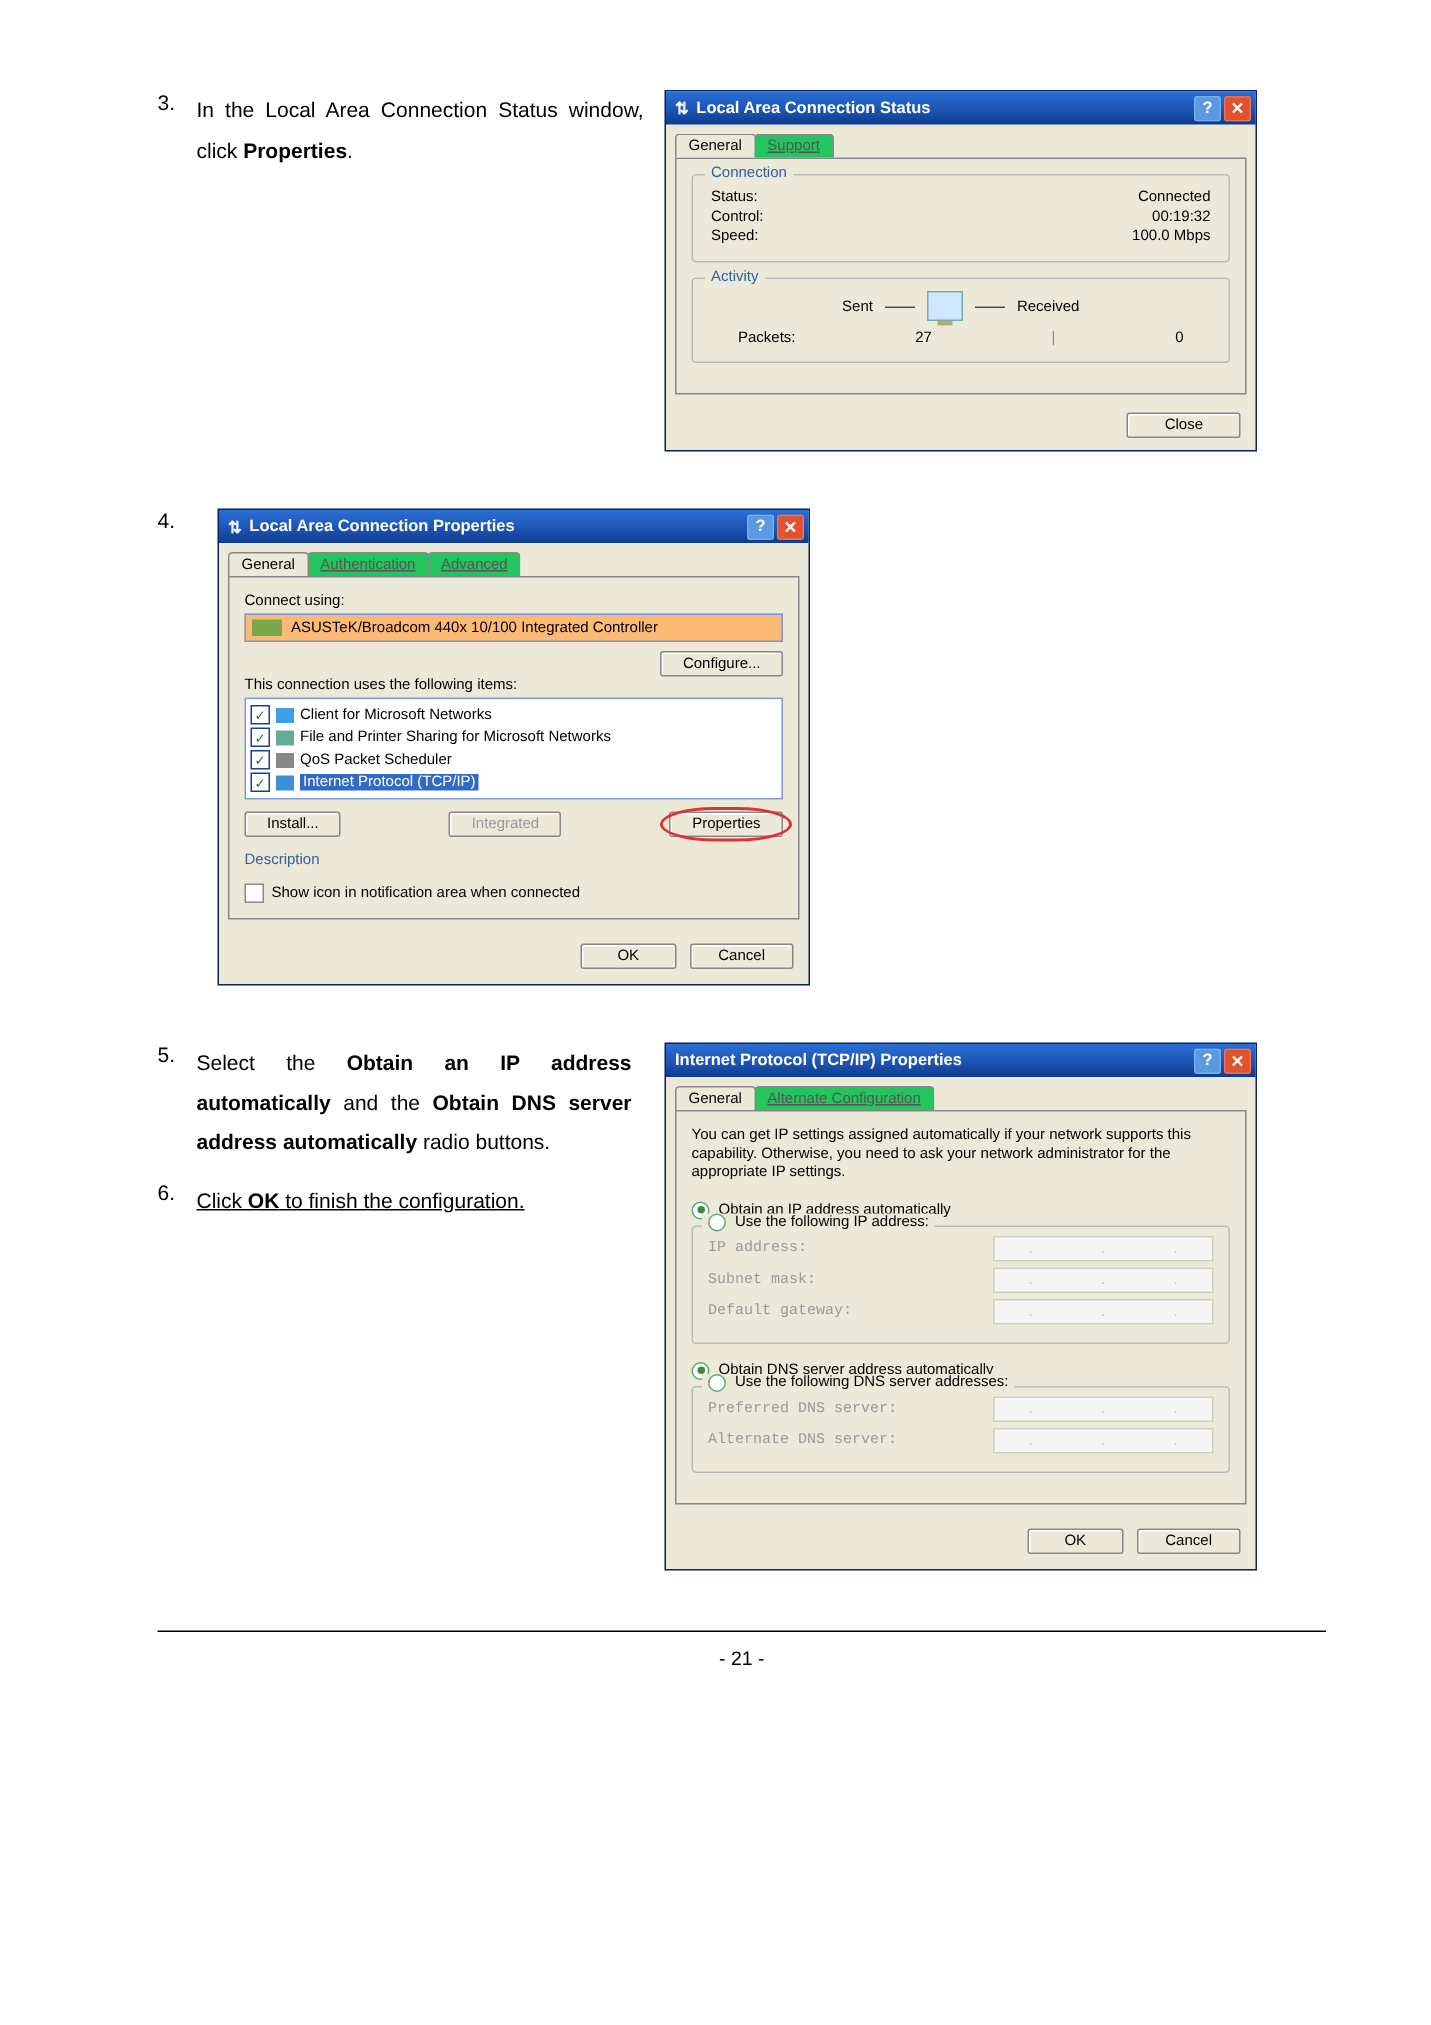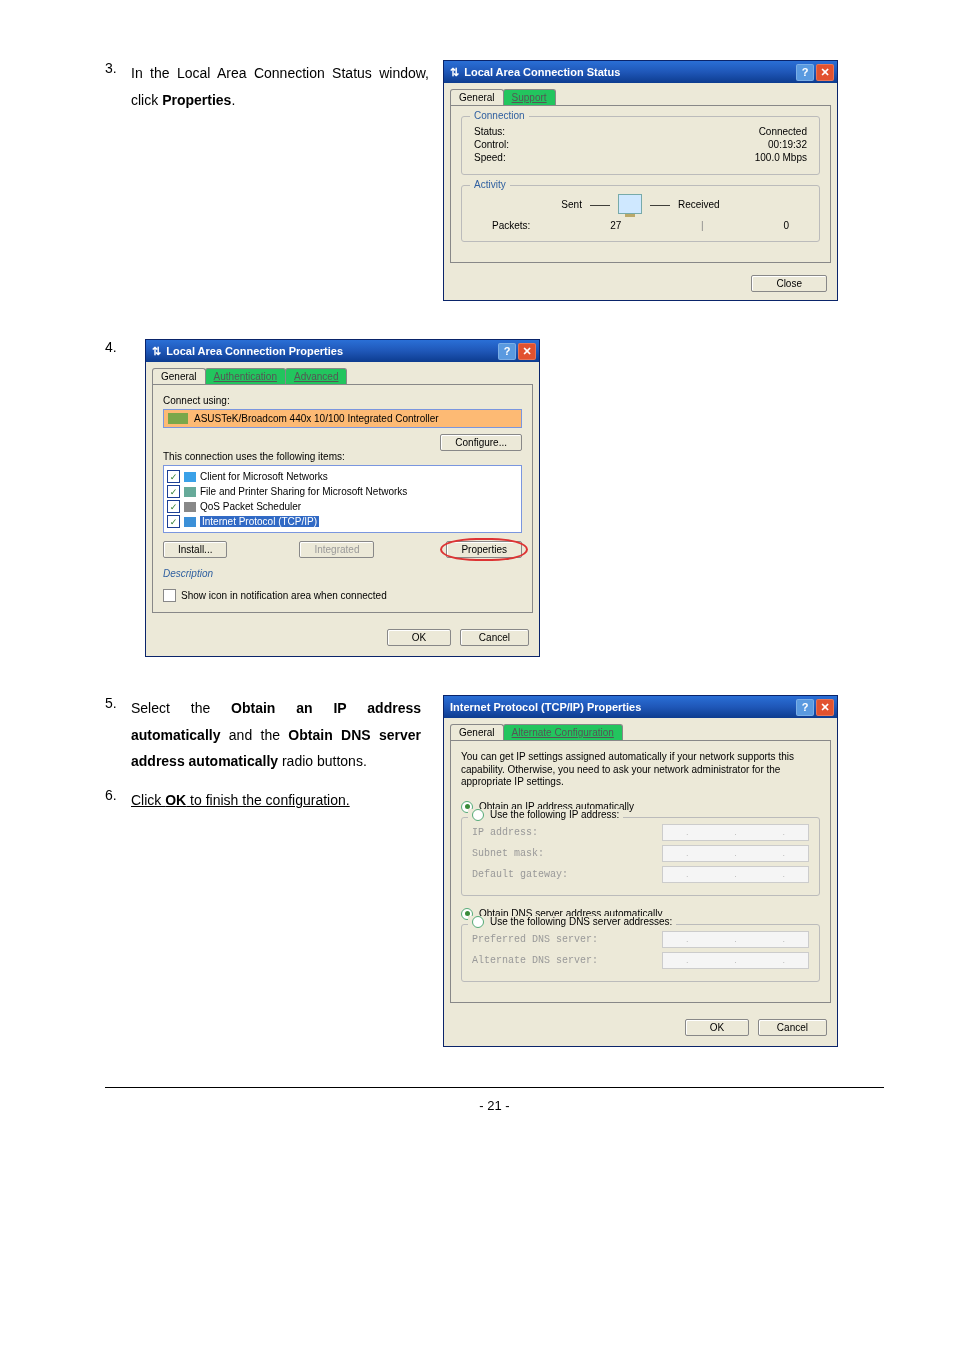--- a/index.html
+++ b/index.html
@@ -197,21 +197,21 @@
                 <span class="chk"></span>
                 <span class="ico tcp"></span>
                 <span class="hl">Internet Protocol (TCP/IP)</span>
               </div>
           </div>
           <div style="display:flex; justify-content:space-between; margin-top:8px;">
             <span class="btn">Install...</span>
             <span class="btn disabled">Integrated</span>
             <span class="btn circled">Properties</span>
           </div>
-          <div class="desc" style="margin-top:8px;font-style:italic;">
+          <div class="desc" style="margin-top:8px;">
             <div class="dtitle">Description</div>
           </div>
           <div class="chkline">
             <span class="chk2"></span>
             <span>Show icon in notification area when connected</span>
           </div>
         </div>
         <div style="text-align:right; padding:10px 10px 10px 0;">
           <span class="btn" style="padding:2px 24px;">OK</span>
           <span class="btn" style="padding:2px 18px; margin-left:6px;">Cancel</span>

